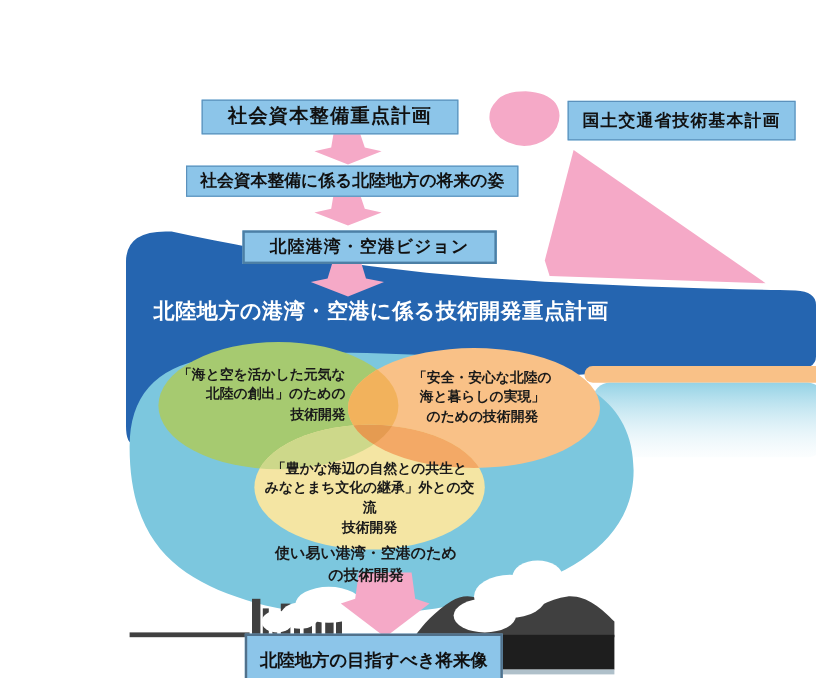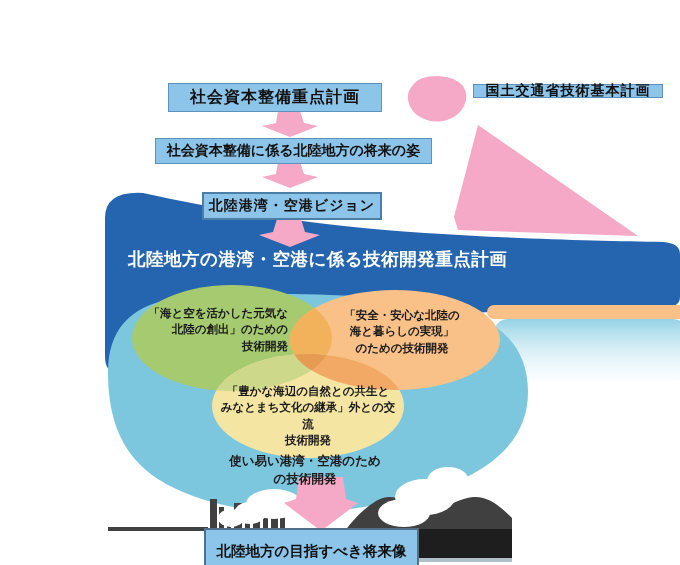--- a/index.html
+++ b/index.html
@@ -9,23 +9,23 @@
   }
   .stage svg.art{position:absolute;left:0;top:0;width:680px;height:565px;}
   .abs{position:absolute;box-sizing:border-box;}
   .fbox{
     background:var(--box_fill,#8CC5E9);
     border:1px solid var(--box_edge,#5B91BC);
     display:flex;align-items:center;justify-content:center;
     font-weight:bold;color:#111;text-align:center;white-space:nowrap;
   }
   .box1{left:168px;top:43px;width:214px;height:29px;font-size:16px;letter-spacing:1px;}
-  .box2{left:473px;top:44px;width:190px;height:14px;font-size:14px;letter-spacing:1px;}
+  .box2{left:473px;top:44px;width:190px;height:33px;font-size:14px;letter-spacing:1px;}
   .box3{left:155px;top:98px;width:277px;height:26px;font-size:14px;}
-  .box4{left:202px;top:152px;width:180px;height:28px;font-size:14px;border:2px solid var(--box_border,#4C7FA5);letter-spacing:1px;}
+  .box4{left:202px;top:152px;width:212px;height:28px;font-size:14px;border:2px solid var(--box_border,#4C7FA5);letter-spacing:1px;}
   .plan-title{
     left:128px;top:207px;width:430px;height:24px;
     color:var(--title_text,#FFFFFF);font-weight:bold;font-size:17.5px;letter-spacing:0.5px;white-space:nowrap;
   }
   .theme{font-size:11.5px;font-weight:600;line-height:1.42;white-space:pre-line;}
   .t-green{left:148px;top:265px;width:140px;text-align:right;}
   .t-orange{left:332px;top:267px;width:140px;text-align:center;}
   .t-yellow{left:216px;top:343px;width:184px;text-align:center;}
   .t-base{left:225px;top:413px;width:160px;text-align:center;font-size:12.5px;font-weight:600;line-height:1.4;white-space:pre-line;}
   .goalbox{

